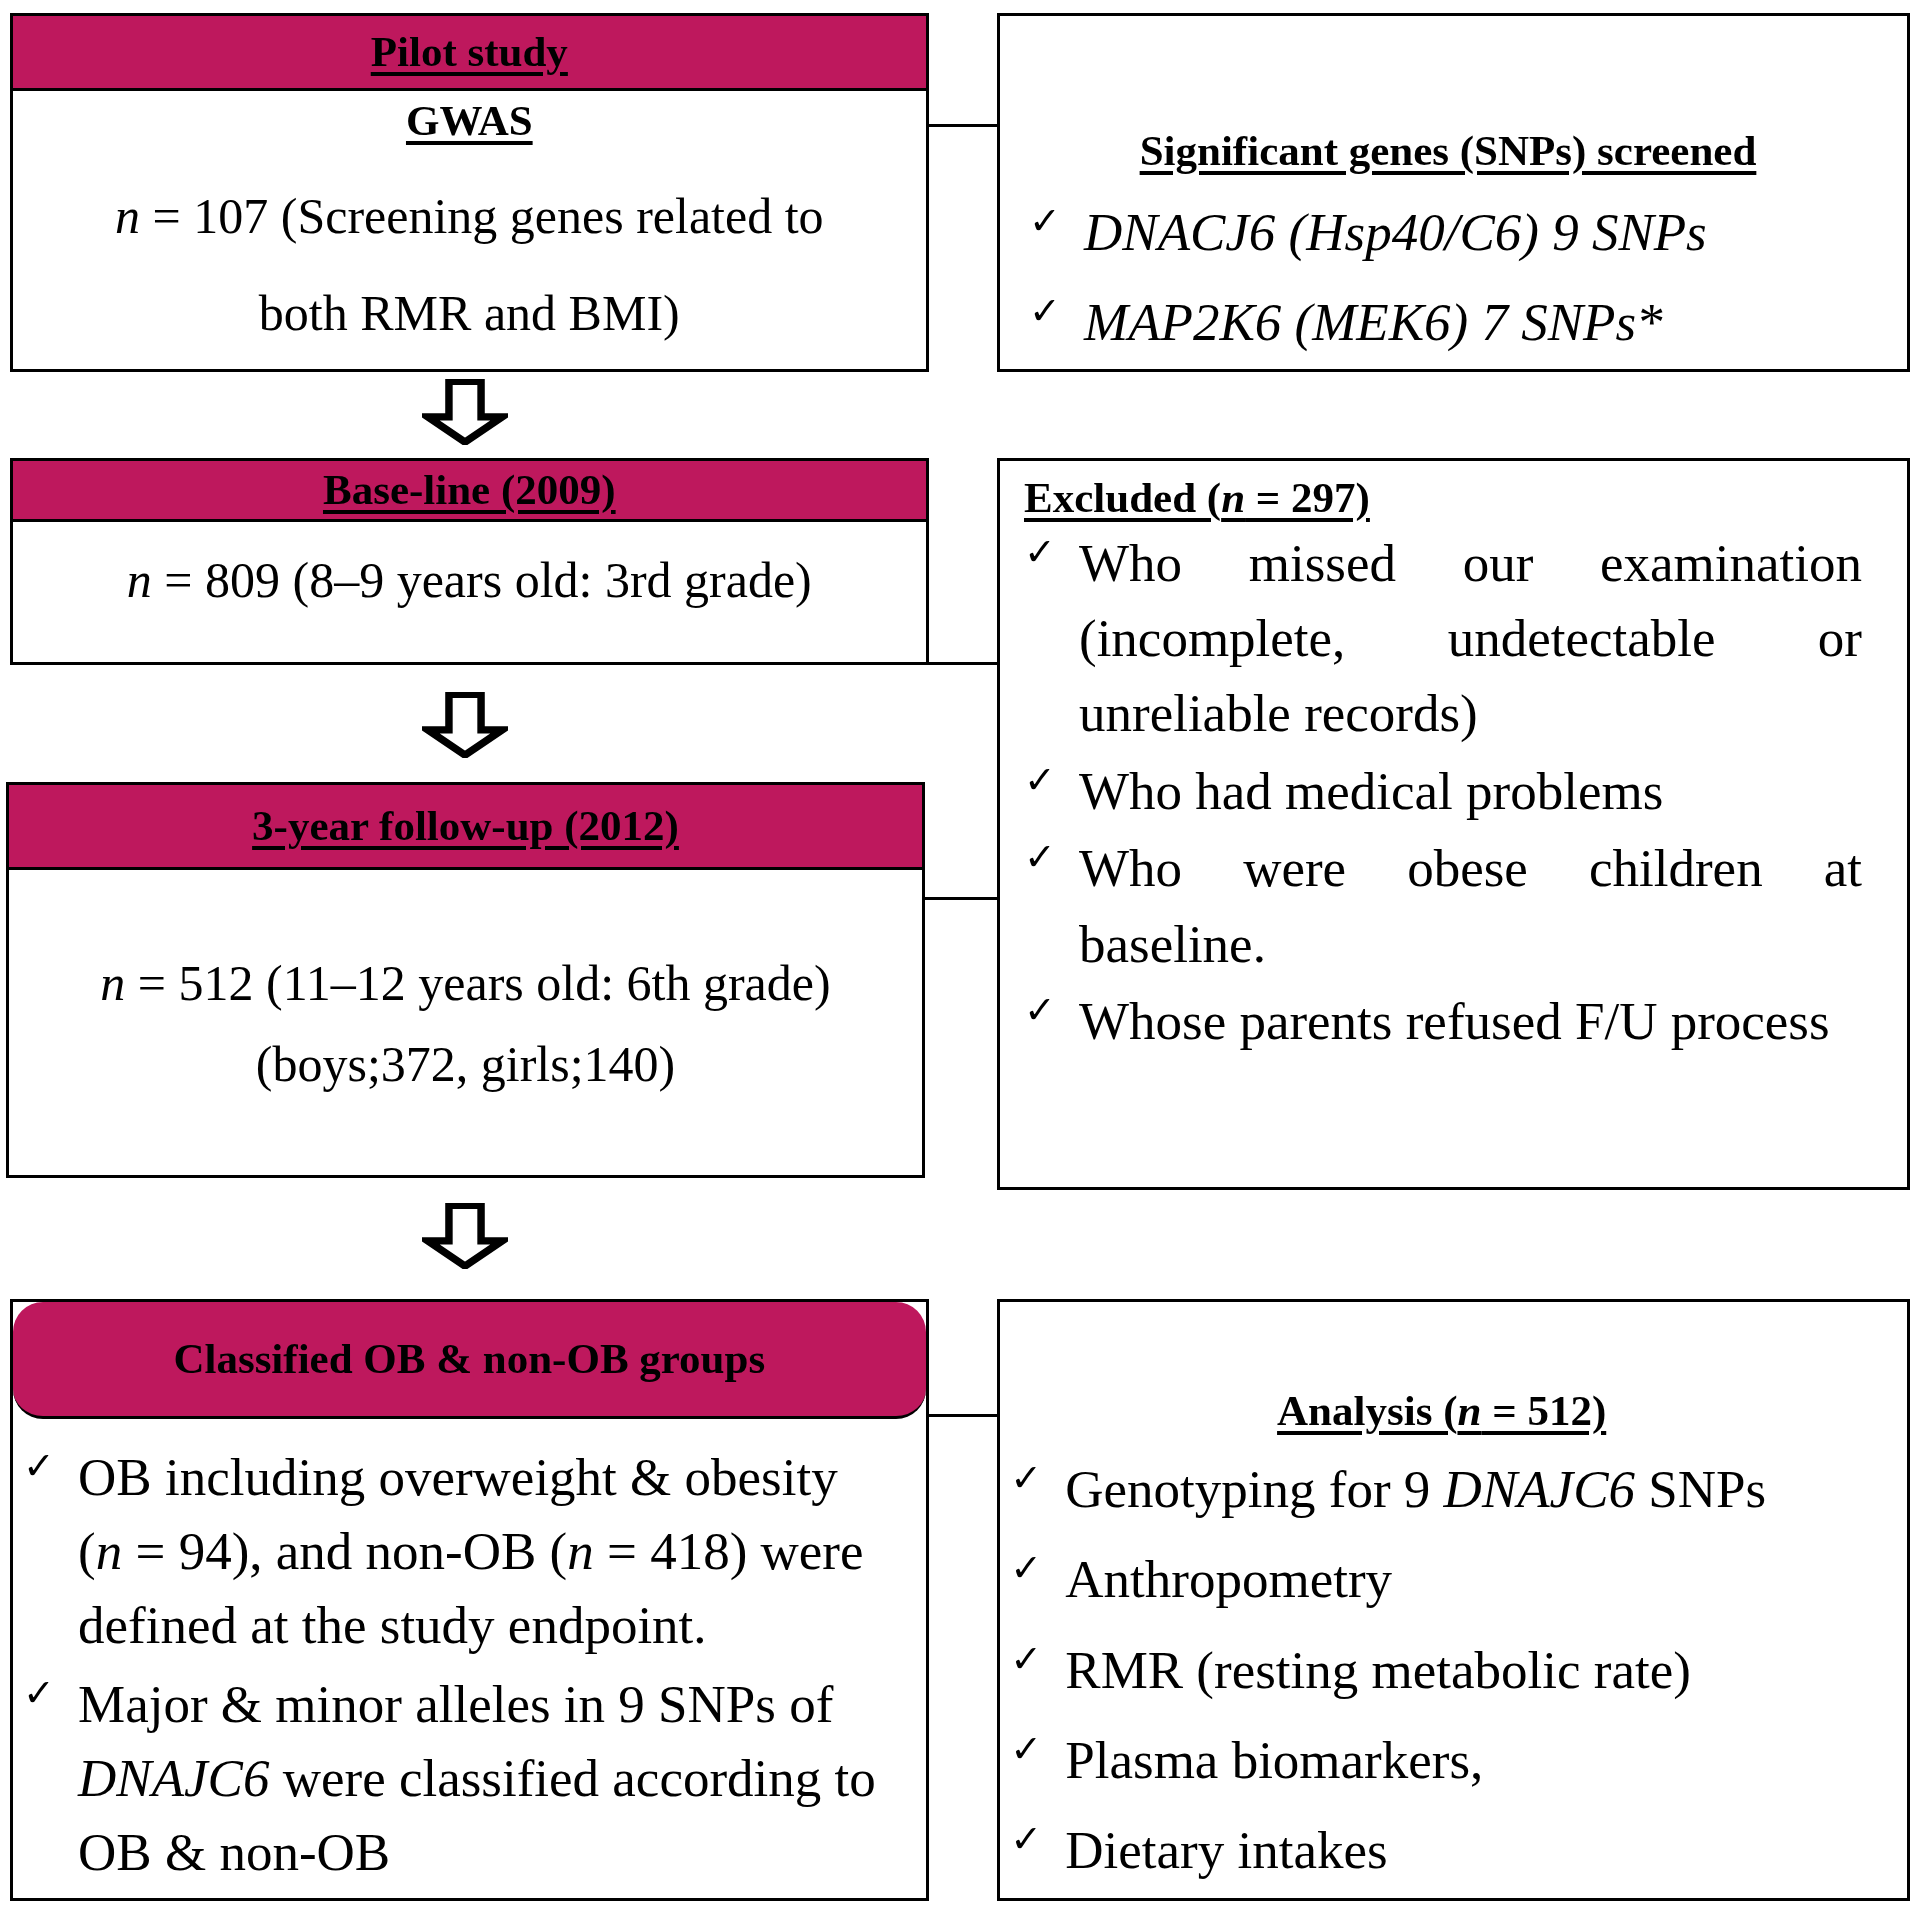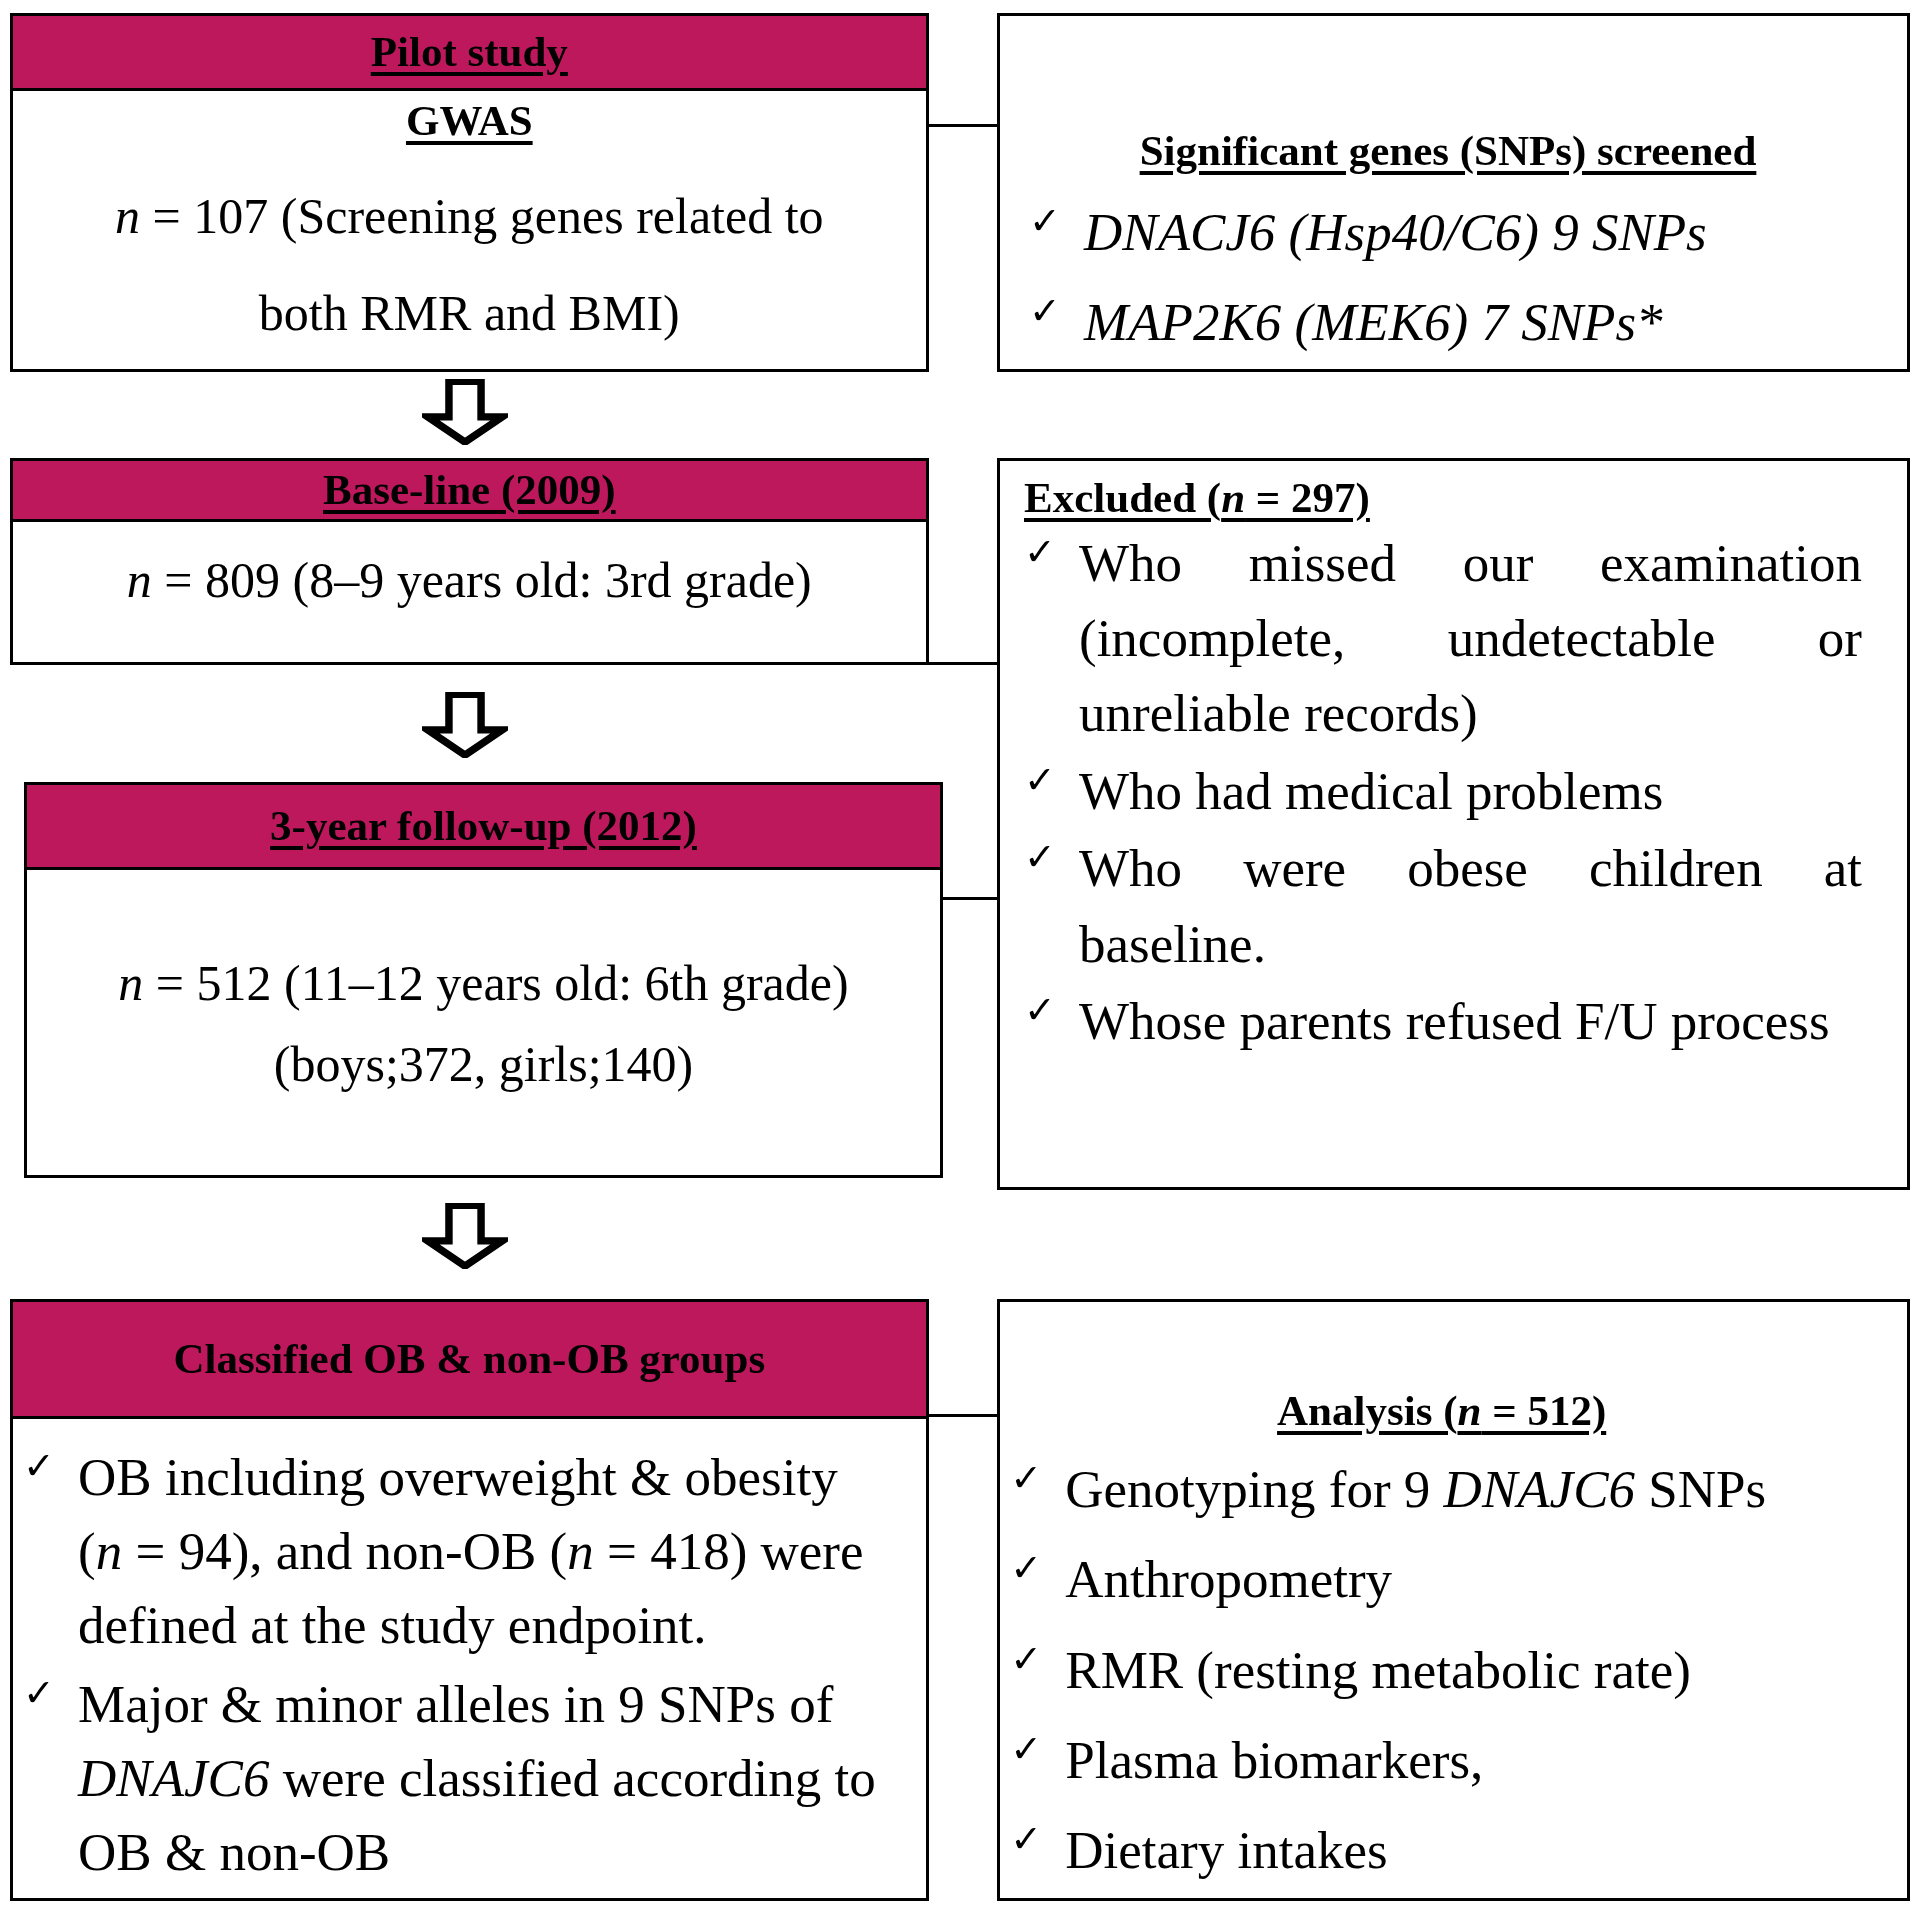--- a/index.html
+++ b/index.html
@@ -188,38 +188,38 @@
           <span class="check-text just">Whose parents refused F/U process</span>
         </li>
       </ul>
     </div>
   </div>
 
   <svg class="arrow" style="left:422px; top:692px;" width="86" height="66" viewBox="0 0 150 115">
     <polygon points="47,4 103,4 103,66 140,66 75,110 10,66 47,66" fill="#ffffff" stroke="#000000" stroke-width="13" stroke-linejoin="miter"></polygon>
   </svg>
 
-  <div class="fc-box" style="left:24px; top:782px; width:919px; height:396px;">
+  <div class="fc-box" style="left:6px; top:782px; width:919px; height:396px;">
     <div class="box-head" style="height:85px;">
       <span class="hd-text">3-year follow-up (2012)</span>
     </div>
     <div class="box-body center" style="height:308px; padding:0 23px;">
       <div class="body-line">
         <span class="ital">n</span><span> = 512 (11–12 years old: 6th grade)</span>
       </div>
       <div class="body-line">(boys;372, girls;140)</div>
     </div>
   </div>
 
   <svg class="arrow" style="left:422px; top:1203px;" width="86" height="66" viewBox="0 0 150 115">
     <polygon points="47,4 103,4 103,66 140,66 75,110 10,66 47,66" fill="#ffffff" stroke="#000000" stroke-width="13" stroke-linejoin="miter"></polygon>
   </svg>
 
   <div class="fc-box" style="left:9.8px; top:1299px; width:919px; height:602px;">
-    <div class="box-head" style="height:117px;">
+    <div class="box-head" style="height:117px;border-radius:30px;">
       <span class="hd-text nounderline">Classified OB &amp; non-OB groups</span>
     </div>
     <div style="box-sizing:border-box; height:481px; padding:20.7px 34px 0 10.3px;">
       <ul class="check-list">
         <li class="check-item">
           <span class="check-mark">✓</span>
           <span class="check-text tight">
             <span>OB including overweight &amp; obesity (</span><span class="ital">n</span><span> = 94), and non-OB (</span><span class="ital">n</span><span> = 418) were defined at the study endpoint.</span>
           </span>
         </li>

